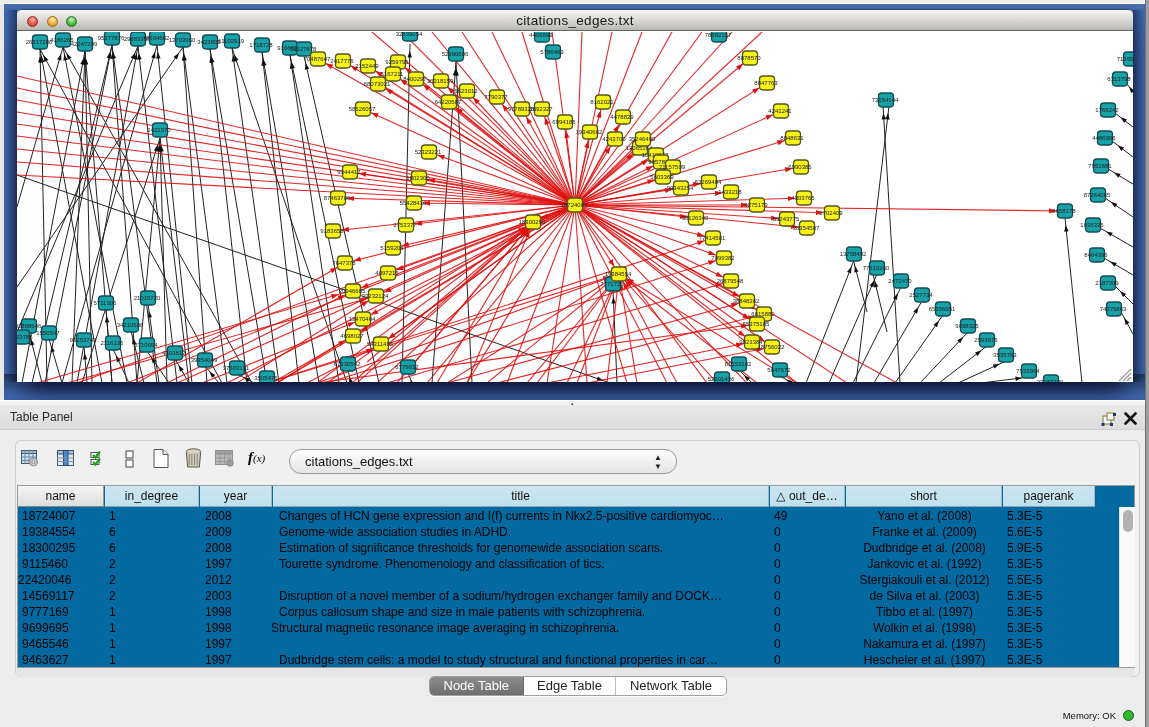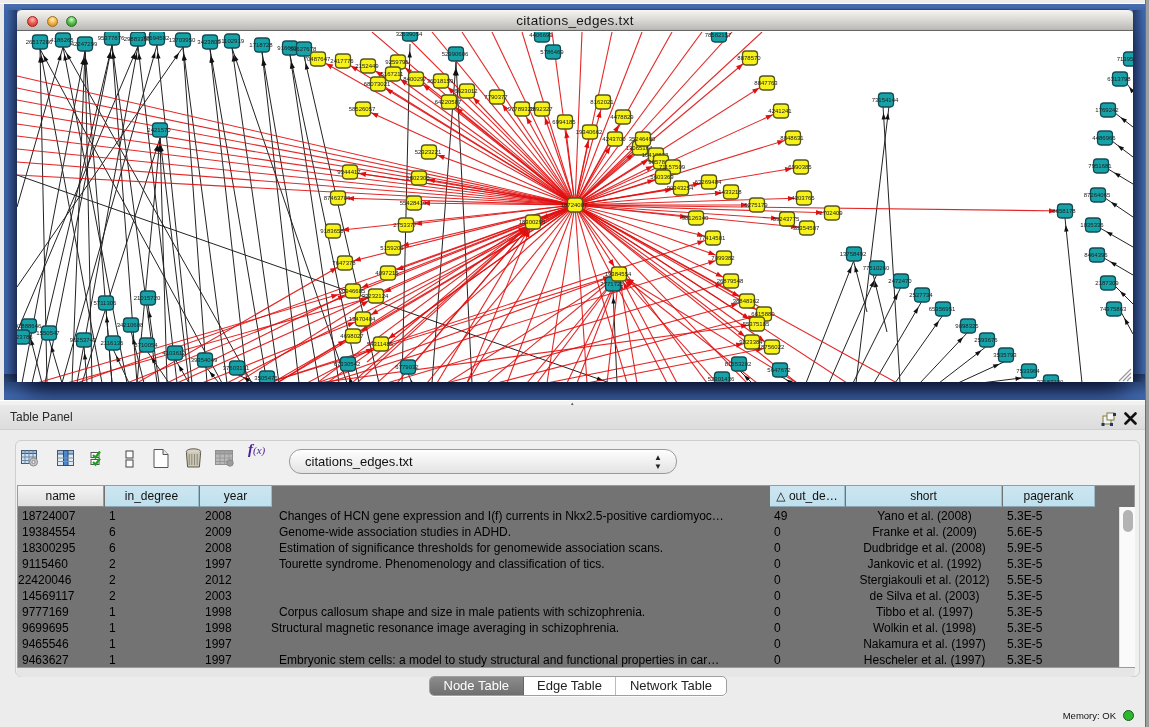--- a/index.html
+++ b/index.html
@@ -24,21 +24,21 @@
 #tpbar{position:absolute;left:0;top:405px;width:1149px;height:25px;background:linear-gradient(#e9e9e9,#dcdcdc);border-bottom:1px solid #d0d0d0}
 #tpbar .t{position:absolute;left:10px;top:5px;font-size:12px;color:#2a2a2a}
 #panel{position:absolute;left:0;top:430px;width:1149px;height:297px;background:#ececec}
 #toolcard{position:absolute;left:15px;top:10px;width:1125px;height:237px;background:#f0f0f0;border:1px solid #cecece;border-radius:6px}
 
 .icon{position:absolute;top:9px}
 #combo{position:absolute;left:273px;top:8px;width:388px;height:25px;border:1px solid #9a9a9a;border-radius:12px;background:linear-gradient(#fefefe,#e3e3e3);box-shadow:inset 0 1px 0 #fff}
 #combo .t{position:absolute;left:15px;top:4px;font-size:13px;color:#111}
 #combo .ar{position:absolute;right:14px;top:3px;font-size:8px;color:#222;line-height:9px}
 
-#tbl{position:absolute;left:1px;top:44px;width:1118px;height:183px;background:#737373;border:1px solid #9a9a9a;border-width:1px}
+#tbl{position:absolute;left:1px;top:44px;width:1118px;height:183px;background:#0369a1;border:1px solid #9a9a9a;border-width:1px}
 .th{position:absolute;top:0;height:21px;background:linear-gradient(#cde6f1,#bfe0ed);border-right:1px solid #9bbccb;border-bottom:1px solid #8ba6b2;font-size:12px;color:#111;text-align:center;line-height:21px}
 .thg{background:linear-gradient(#f4f4f4,#dedede);border-right:1px solid #9a9a9a;border-bottom:1px solid #888}
 .trow{position:absolute;left:0;width:1080px;height:16px;font-size:12px;color:#000}
 .trow span{position:absolute;top:1px;white-space:nowrap}
 .trow .ctr{text-align:center}
 #vscroll{position:absolute;left:1101px;top:21px;width:16px;height:160px;background:#fafafa;border-left:1px solid #e0e0e0}
 #vscroll .thumb{position:absolute;left:2.5px;top:3px;width:10px;height:22px;border-radius:5px;background:#b3b3b3}
 #tfoot{position:absolute;left:1px;top:227px;width:1118px;height:9px;background:#e6e6e6;border-radius:0 0 5px 5px}
 
 #tabs{position:absolute;left:413px;top:235px;height:20px;border:1px solid #9f9f9f;border-radius:5px;background:#fff;box-shadow:0 1px 0 rgba(255,255,255,.8)}
@@ -781,30 +781,31 @@
           <path d="M3.4 4.5 L4.6 19 H16.4 L17.6 4.5" fill="#cbc7b6" stroke="#5d5a4c"></path>
           <path d="M6.2 6v11M8.8 6v11M11.5 6v11M14.2 6v11" stroke="#8d897a"></path>
         </svg>
   <svg class="icon" style="left:199px" width="19" height="17" viewBox="0 0 19 17">
           <rect x="0.5" y="0.5" width="17" height="14" fill="#b9b9b9" stroke="#8f8f8f"></rect>
           <rect x="0.5" y="0.5" width="17" height="3.5" fill="#a2a2a2" stroke="#8f8f8f"></rect>
           <path d="M5 .5v14M9.5 .5v14M14 .5v14M.5 8h17M.5 11.5h17" stroke="#989898"></path>
           <circle cx="15" cy="13" r="3.2" fill="#9c9c9c" stroke="#888"></circle>
         </svg>
   <text></text>
-  <div style="position:absolute;left:232px;top:0;width:30px;height:20px;font-family:'Liberation Serif',serif;font-style:italic;font-size:15px;color:#4c1d95"><b>f</b><span style="font-size:11px">(x)</span></div>
+  <div style="position:absolute;left:232px;top:8px;width:30px;height:20px;font-family:'Liberation Serif',serif;font-style:italic;font-size:15px;color:#000000"><b>f</b><span style="font-size:11px">(x)</span></div>
   <div id="combo">
           <span class="t">citations_edges.txt</span>
           <div class="ar">▲<br>▼</div>
         </div>
   
   <div id="tbl">
     <div class="th thg" style="left:0;width:86px">name</div>
     <div class="th" style="left:87px;width:94px">in_degree</div>
     <div class="th" style="left:182px;width:72px">year</div>
+    <div class="th" style="left:255px;width:496px">title</div>
     <div class="th" style="left:752px;width:75px">△ out_de…</div>
     <div class="th" style="left:828px;width:156px">short</div>
     <div class="th" style="left:985px;width:92px">pagerank</div>
     <div class="trow" style="top:22px">
 <span style="left:4px">18724007</span>
             <span style="left:91px">1</span>
 <span style="left:187px">2008</span>
             <span style="left:261px">Changes of HCN gene expression and I(f) currents in Nkx2.5-positive cardiomyoc…</span>
 <span style="left:756px">49</span>
             <span class="ctr" style="left:828px;width:157px">Yano et al. (2008)</span>
@@ -842,20 +843,21 @@
             <span style="left:91px">2</span>
 <span style="left:187px">2012</span>
 <span style="left:756px">0</span>
             <span class="ctr" style="left:828px;width:157px">Stergiakouli et al. (2012)</span>
 <span style="left:989px">5.5E-5</span>
           </div>
 <div class="trow" style="top:102px">
 <span style="left:4px">14569117</span>
             <span style="left:91px">2</span>
 <span style="left:187px">2003</span>
+            <span style="left:261px">Disruption of a novel member of a sodium/hydrogen exchanger family and DOCK…</span>
 <span style="left:756px">0</span>
             <span class="ctr" style="left:828px;width:157px">de Silva et al. (2003)</span>
 <span style="left:989px">5.3E-5</span>
           </div>
 <div class="trow" style="top:118px">
 <span style="left:4px">9777169</span>
             <span style="left:91px">1</span>
 <span style="left:187px">1998</span>
             <span style="left:261px">Corpus callosum shape and size in male patients with schizophrenia.</span>
 <span style="left:756px">0</span>
@@ -876,21 +878,21 @@
             <span style="left:91px">1</span>
 <span style="left:187px">1997</span>
 <span style="left:756px">0</span>
             <span class="ctr" style="left:828px;width:157px">Nakamura et al. (1997)</span>
 <span style="left:989px">5.3E-5</span>
           </div>
 <div class="trow" style="top:166px">
 <span style="left:4px">9463627</span>
             <span style="left:91px">1</span>
 <span style="left:187px">1997</span>
-            <span style="left:261px">Embryonic stem cells: a model to study structural and functional properties in car…</span>
+            <span style="left:261px">Dudbridge stem cells: a model to study structural and functional properties in car…</span>
 <span style="left:756px">0</span>
             <span class="ctr" style="left:828px;width:157px">Hescheler et al. (1997)</span>
 <span style="left:989px">5.3E-5</span>
           </div>
     <div id="vscroll">
             <div class="thumb"></div>
           </div>
   </div>
   <div id="tfoot"></div>
   <div id="tabs">

